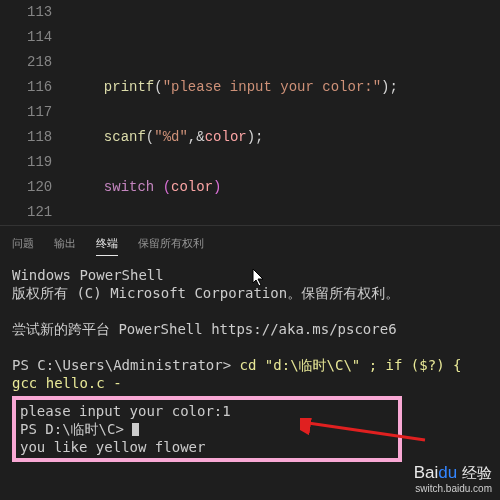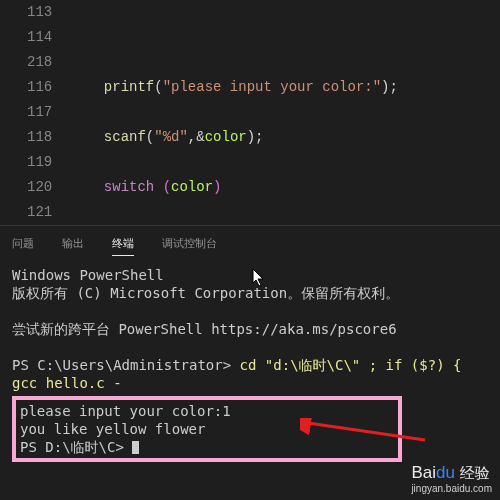--- a/index.html
+++ b/index.html
@@ -29,30 +29,30 @@
     .code {
       color: #d4d4d4;
       flex: 1;
       white-space: pre;
       line-height: 25px;
     }
     .kw-yellow { color: #dcdcaa; }
     .kw-control { color: #c586c0; }
     .str { color: #ce9178; }
     .paren { color: #d4d4d4; }
-    .var { color: #bef264; }
+    .var { color: #fca5a5; }
     .pbrace { color: #da70d6; }
     .panel {
       background: #1e1e1e;
       border-top: 1px solid #333;
       height: 275px;
     }
     .tabs {
       display: flex;
-      gap: 28px;
+      gap: 20px;
       padding: 6px 12px 0 12px;
       font-size: 11px;
       color: #969696;
       font-family: "Microsoft YaHei", sans-serif;
     }
     .tab { padding: 4px 0; cursor: pointer; }
     .tab.active { color: #e7e7e7; border-bottom: 1px solid #e7e7e7; }
     .terminal {
       padding: 10px 12px;
       color: #cccccc;
@@ -79,20 +79,21 @@
     .arrow {
       position: absolute;
       left: 300px; top: 418px;
       pointer-events: none;
     }
     .watermark {
       position: absolute;
       right: 8px; bottom: 6px;
       color: #eaeaea;
       font-family: "Microsoft YaHei", sans-serif;
+      text-align: right;
     }
     .watermark .brand { font-size: 17px; font-weight: 500; }
     .watermark .brand .jy { font-size: 15px; }
     .watermark .url { font-size: 10px; color: #cfcfcf; }
     .mouse-cursor {
       position: absolute;
       left: 252px; top: 268px;
       pointer-events: none;
     }
   </style>
@@ -122,33 +123,33 @@
 
 
   </div>
 </div>
 
 <div class="panel">
   <div class="tabs">
     <div class="tab">问题</div>
     <div class="tab">输出</div>
     <div class="tab active">终端</div>
-    <div class="tab">调试控制台</div>
+    <div class="tab">保留所有权利</div>
   </div>
   <div class="terminal">
     <div class="line">Windows PowerShell</div>
     <div class="line">版权所有 (C) Microsoft Corporation。保留所有权利。</div>
     <div class="line">&nbsp;</div>
     <div class="line">尝试新的跨平台 PowerShell https://aka.ms/pscore6</div>
     <div class="line">&nbsp;</div>
     <div class="line"><span class="prompt">PS C:\Users\Administrator&gt; </span><span class="cmd">cd "d:\临时\C\" ; if ($?) { gcc hello.c -</span></div>
     <div class="highlight-box">
       <div class="line">please input your color:1</div>
+      <div class="line"><span class="prompt">PS D:\临时\C&gt; </span><span class="cursor-block"></span></div>
       <div class="line">you like yellow flower</div>
-      <div class="line"><span class="prompt">PS D:\临时\C&gt; </span><span class="cursor-block"></span></div>
     </div>
   </div>
 </div>
 
 <svg class="arrow" width="130" height="30">
   <defs>
       <marker id="ah" markerWidth="10" markerHeight="8" refX="1" refY="4" orient="auto">
         <polygon points="0 0, 10 4, 0 8" fill="#e02020"></polygon>
       </marker>
     </defs>
@@ -156,14 +157,14 @@
 </svg>
 
 <svg class="mouse-cursor" width="14" height="20">
   <path d="M1 1 L1 15 L4 12 L7 18 L9 17 L6 11 L11 11 Z" fill="#fff" stroke="#000" stroke-width="1"></path>
 </svg>
 
 <div class="watermark">
   <div class="brand">
     <span>Bai</span><span style="color:#3385ff">du</span> <span class="jy">经验</span>
   </div>
-  <div class="url">jingyan.baidu.com</div>
+  <div class="url">switch.baidu.com</div>
 </div>
 
 </body></html>

